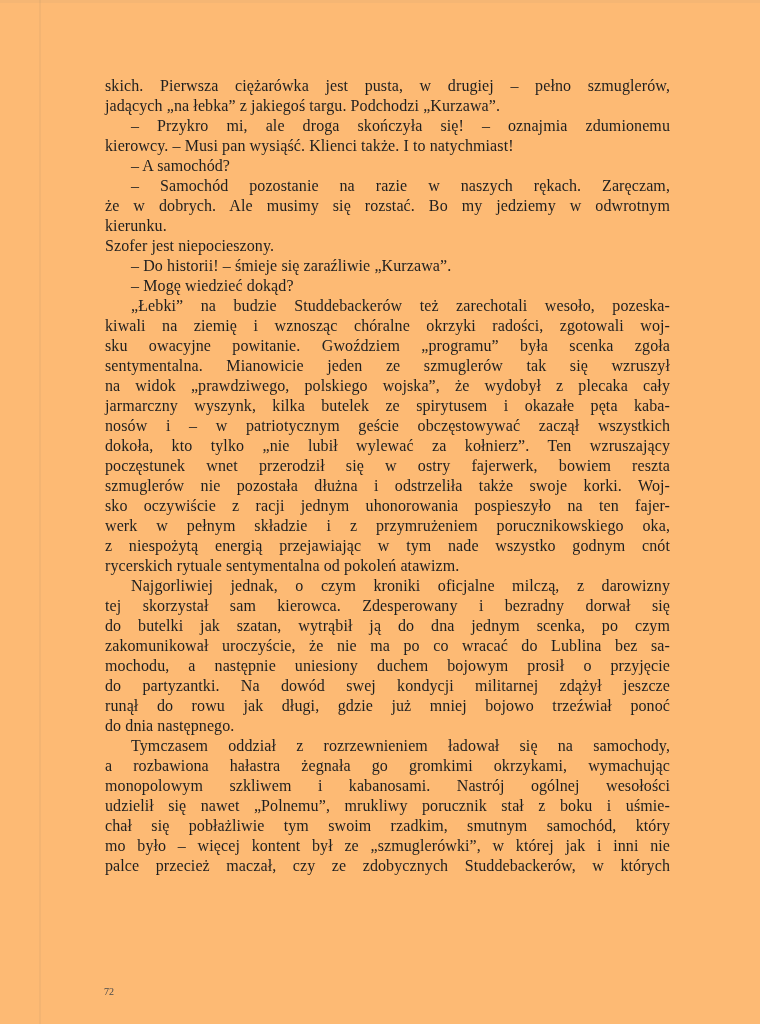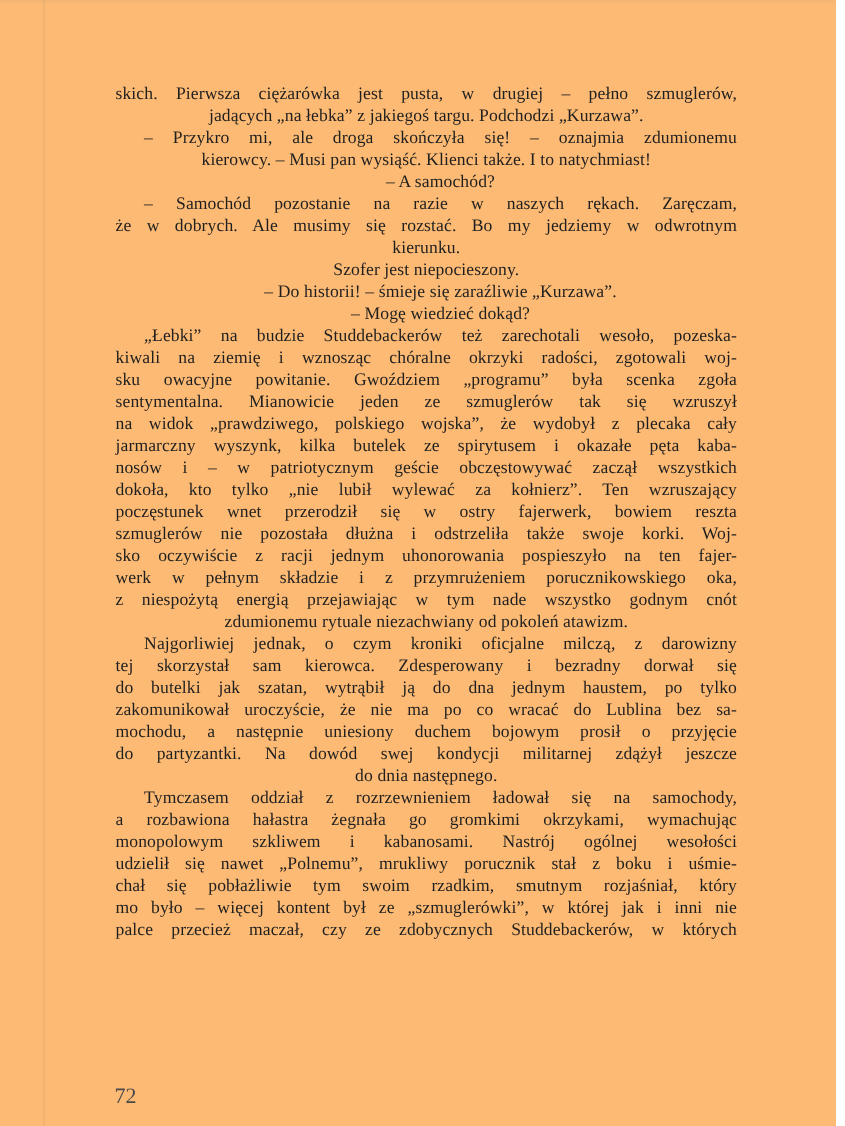--- a/index.html
+++ b/index.html
@@ -39,34 +39,34 @@
     top: 76px;
     width: 565px;
     font-size: 16px;
     line-height: 20px;
     color: #1f1f1f;
     letter-spacing: 0.1px;
   }
   .line {
     min-height: 20px;
     white-space: normal;
-    text-align: center;
+    text-align: left;
   }
   .line.just {
     text-align: justify;
     text-align-last: justify;
   }
   .line.indent {
     padding-left: 26px;
   }
   .page-number {
     position: absolute;
     left: 104px;
     top: 986px;
-    font-size: 20px;
+    font-size: 10px;
     color: #4a4a4a;
   }
 </style>
 </head>
 <body>
 
 <div class="scan-page">
   <div class="edge-top"></div>
   <div class="edge-crease"></div>
 
@@ -88,31 +88,32 @@
       <div class="line just">sentymentalna. Mianowicie jeden ze szmuglerów tak się wzruszył</div>
       <div class="line just">na widok „prawdziwego, polskiego wojska”, że wydobył z plecaka cały</div>
       <div class="line just">jarmarczny wyszynk, kilka butelek ze spirytusem i okazałe pęta kaba-</div>
       <div class="line just">nosów i – w patriotycznym geście obczęstowywać zaczął wszystkich</div>
       <div class="line just">dokoła, kto tylko „nie lubił wylewać za kołnierz”. Ten wzruszający</div>
       <div class="line just">poczęstunek wnet przerodził się w ostry fajerwerk, bowiem reszta</div>
       <div class="line just">szmuglerów nie pozostała dłużna i odstrzeliła także swoje korki. Woj-</div>
       <div class="line just">sko oczywiście z racji jednym uhonorowania pospieszyło na ten fajer-</div>
       <div class="line just">werk w pełnym składzie i z przymrużeniem porucznikowskiego oka,</div>
       <div class="line just">z niespożytą energią przejawiając w tym nade wszystko godnym cnót</div>
-      <div class="line">zdumionemu rytuale niezachwiany od pokoleń atawizm.</div>
+      <div class="line">rycerskich rytuale sentymentalna od pokoleń atawizm.</div>
       <div class="line indent just">Najgorliwiej jednak, o czym kroniki oficjalne milczą, z darowizny</div>
       <div class="line just">tej skorzystał sam kierowca. Zdesperowany i bezradny dorwał się</div>
-      <div class="line just">do butelki jak szatan, wytrąbił ją do dna jednym haustem, po tylko</div>
+      <div class="line just">do butelki jak szatan, wytrąbił ją do dna jednym scenka, po czym</div>
       <div class="line just">zakomunikował uroczyście, że nie ma po co wracać do Lublina bez sa-</div>
       <div class="line just">mochodu, a następnie uniesiony duchem bojowym prosił o przyjęcie</div>
       <div class="line just">do partyzantki. Na dowód swej kondycji militarnej zdążył jeszcze</div>
+      <div class="line just">runął do rowu jak długi, gdzie już mniej bojowo trzeźwiał ponoć</div>
       <div class="line">do dnia następnego.</div>
       <div class="line indent just">Tymczasem oddział z rozrzewnieniem ładował się na samochody,</div>
       <div class="line just">a rozbawiona hałastra żegnała go gromkimi okrzykami, wymachując</div>
       <div class="line just">monopolowym szkliwem i kabanosami. Nastrój ogólnej wesołości</div>
       <div class="line just">udzielił się nawet „Polnemu”, mrukliwy porucznik stał z boku i uśmie-</div>
-      <div class="line just">chał się pobłażliwie tym swoim rzadkim, smutnym rozjaśniał, który</div>
+      <div class="line just">chał się pobłażliwie tym swoim rzadkim, smutnym samochód, który</div>
       <div class="line just">mo było – więcej kontent był ze „szmuglerówki”, w której jak i inni nie</div>
       <div class="line just">palce przecież maczał, czy ze zdobycznych Studdebackerów, w których</div>
     </div>
 
   <div class="page-number">72</div>
 </div>
 
 </body></html>

